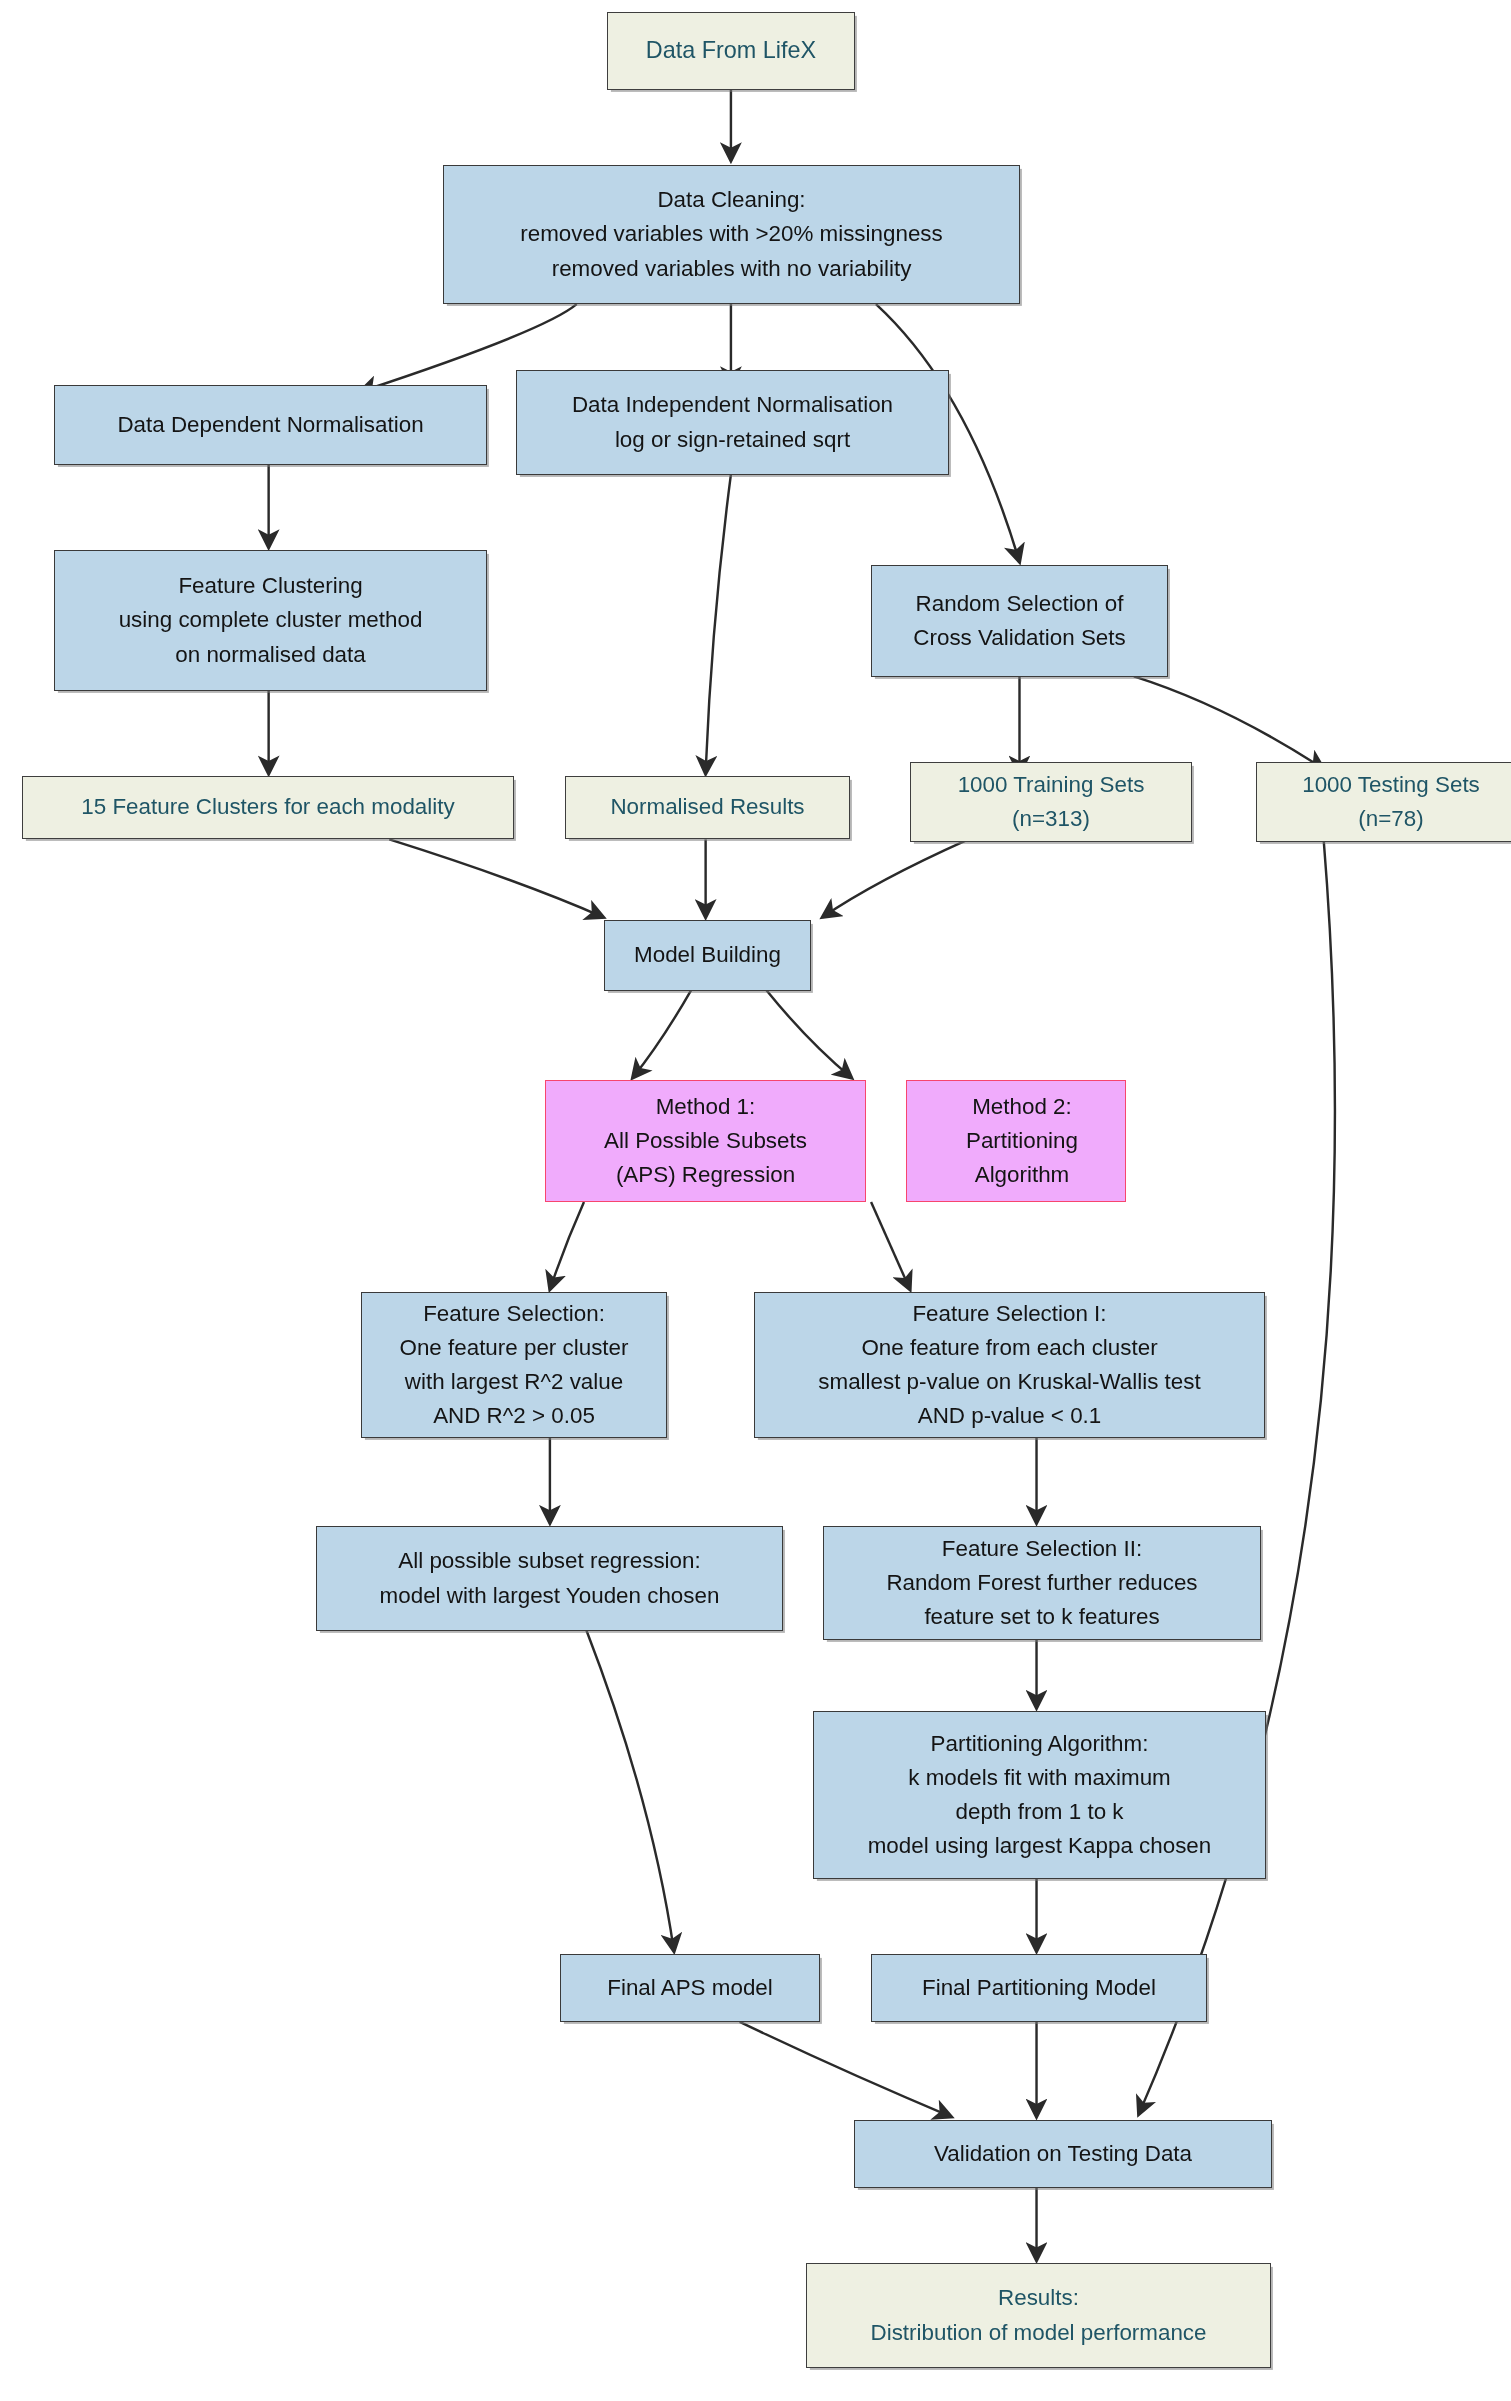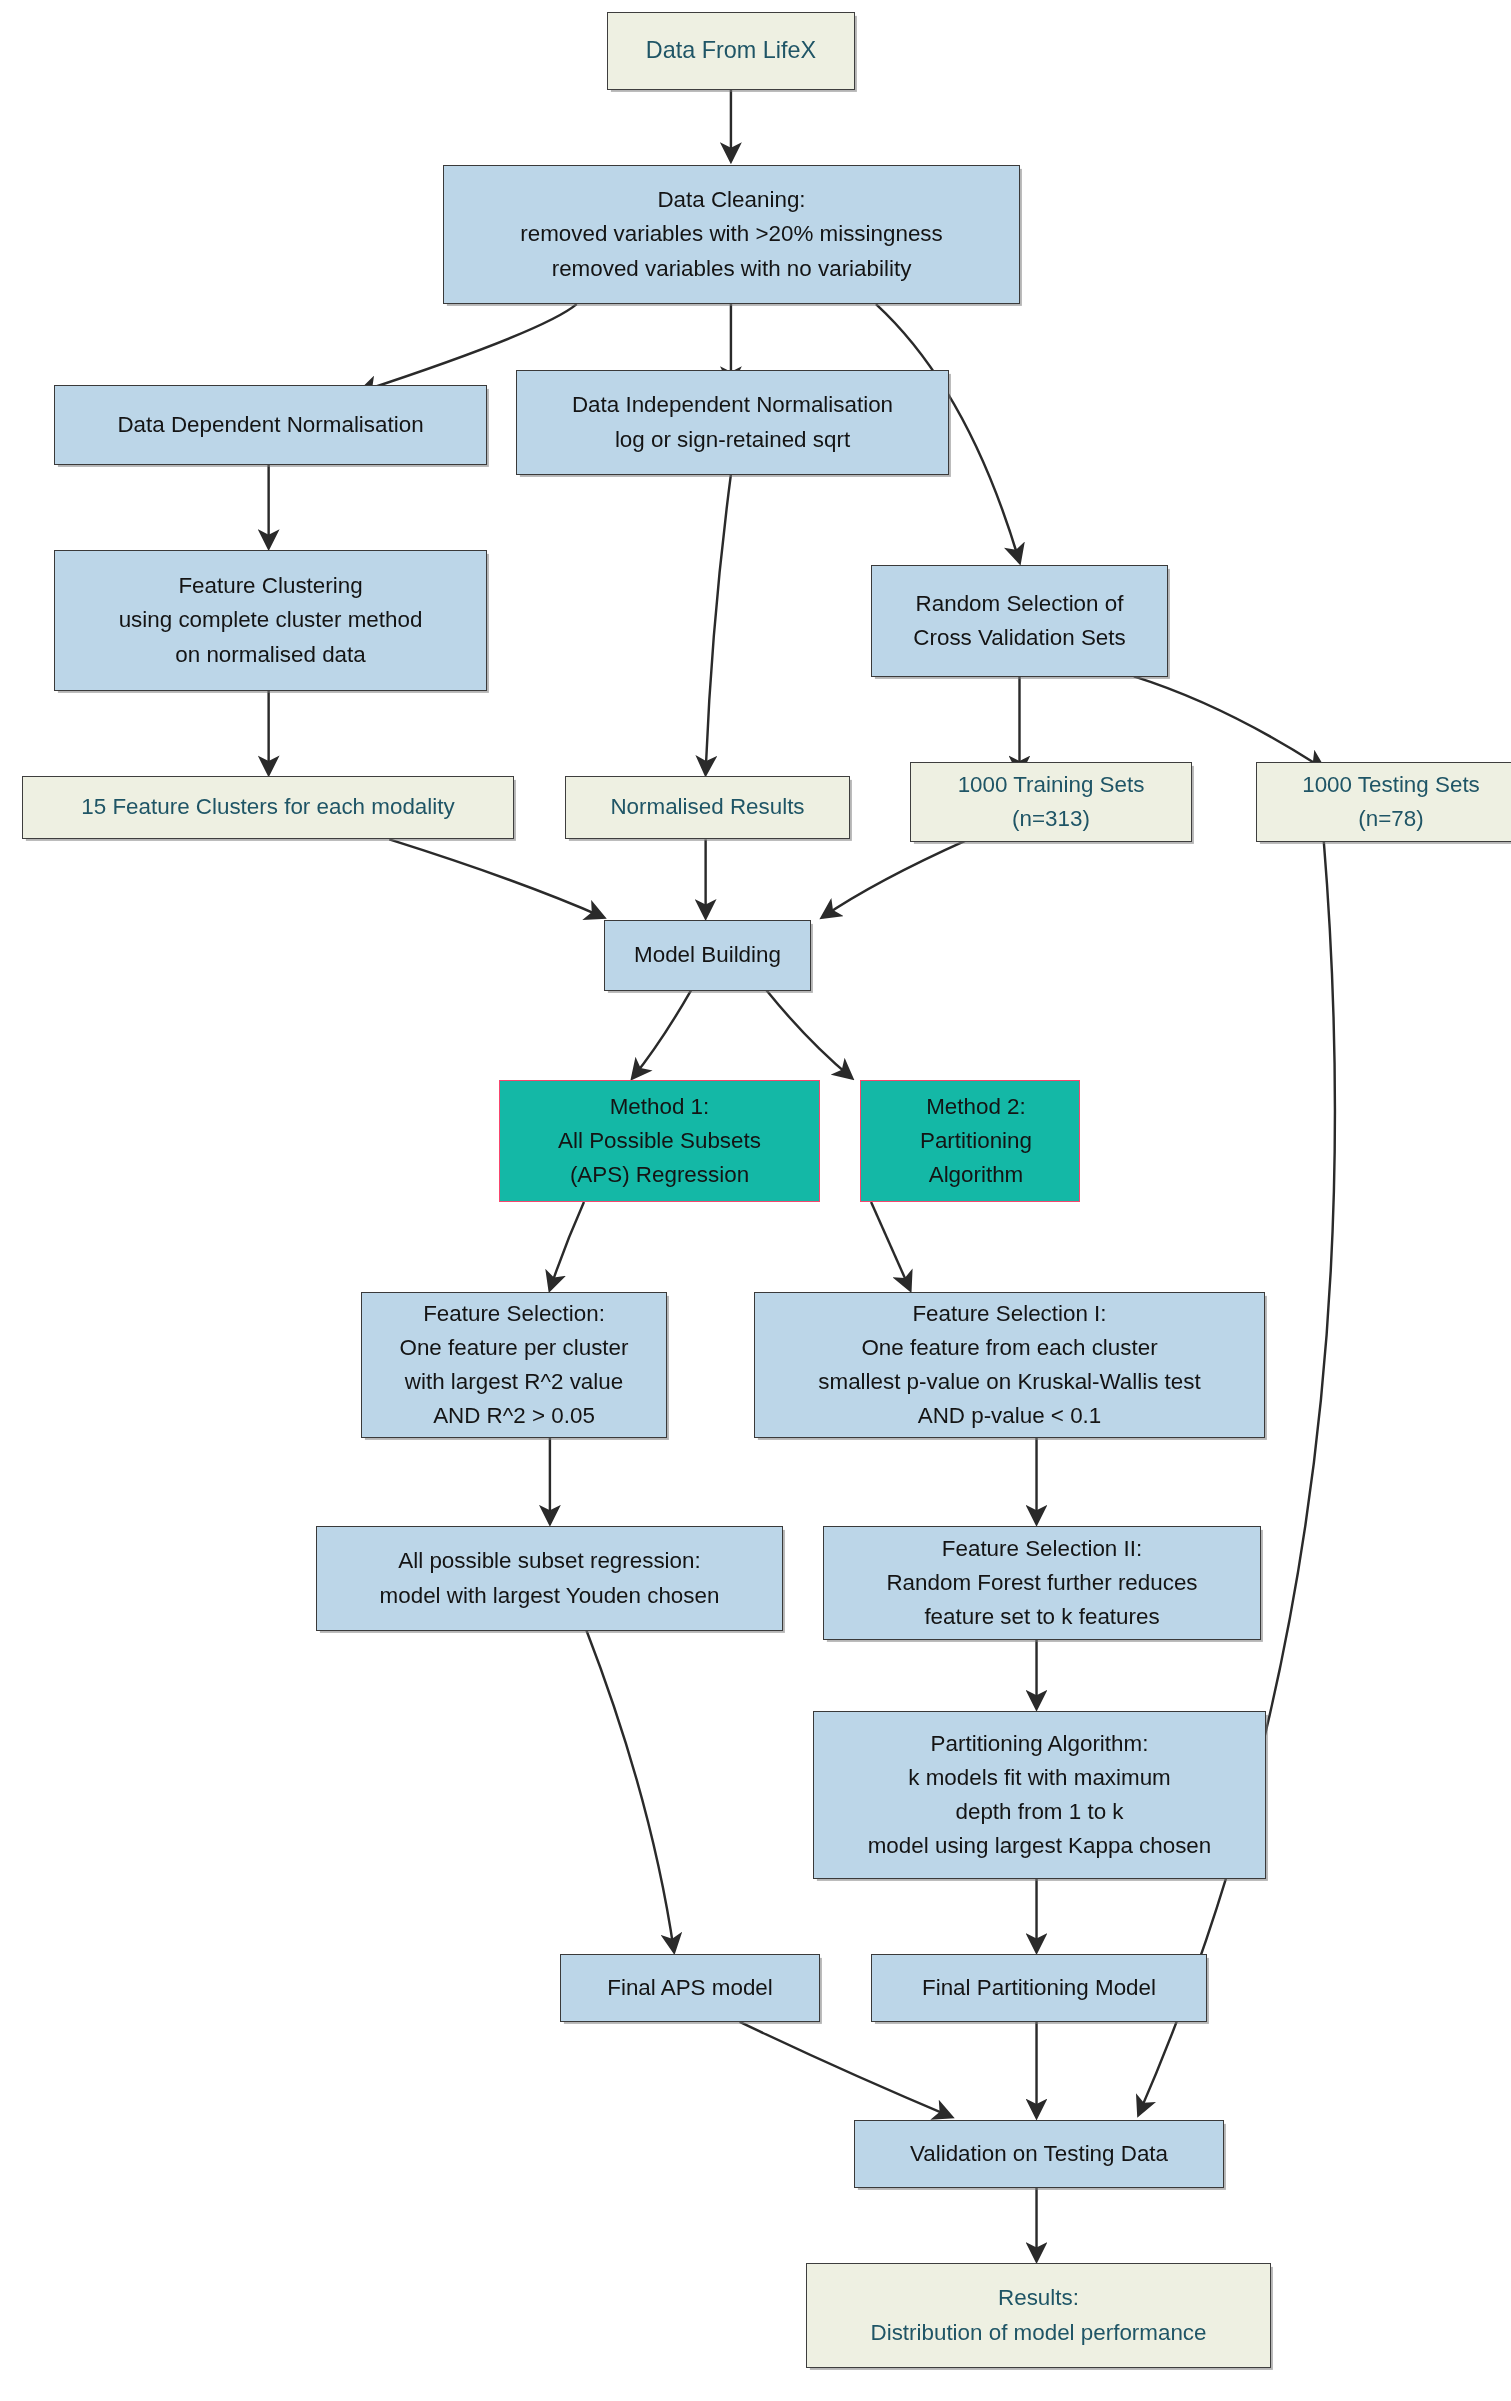--- a/index.html
+++ b/index.html
@@ -9,21 +9,21 @@
   .node{position:absolute;box-sizing:border-box;display:flex;align-items:center;justify-content:center;text-align:center;line-height:1.52;}
   .node .lines{display:block;width:100%;padding:0 4.9px;box-sizing:border-box;}
   .node .ln{display:block;white-space:nowrap;}
   
   .n-term{background:#eef0e2;border:1.5px solid #3e3e3e;color:#1f5566;
           box-shadow:2.9px 2.9px 0 -1px rgba(120,120,120,.55);}
   
   .n-proc{background:#bcd6e8;border:1.5px solid #3a3a3a;color:#141414;
           box-shadow:2.9px 2.9px 0 -1px rgba(120,120,120,.55);}
   
-  .n-meth{background:#14b8a6;border:1.9px solid #f7466e;color:#141414;}
+  .n-meth{background:#f0abfc;border:1.9px solid #f7466e;color:#141414;margin-left:46px;}
   .fs-48{font-size:23.4px;}
   .fs-46{font-size:22.4px;}
 </style>
 </head>
 <body>
 
 <div id="stage">
 
   <svg class="edges" viewBox="0 0 3105 4934">
     <defs>
@@ -197,21 +197,21 @@
       <span class="ln">Final APS model</span>
     </span>
   </div>
 
   <div class="node n-proc fs-46" style="left:871px;top:1954px;width:336px;height:68px;">
     <span class="lines">
       <span class="ln">Final Partitioning Model</span>
     </span>
   </div>
 
-  <div class="node n-proc fs-46" style="left:854px;top:2120px;width:370px;height:68px;align-items:center;">
+  <div class="node n-proc fs-46" style="left:854px;top:2120px;width:418px;height:68px;align-items:center;">
     <span class="lines">
       <span class="ln">Validation on Testing Data</span>
     </span>
   </div>
 
   <div class="node n-term fs-46" style="left:806px;top:2263px;width:465px;height:105px;">
     <span class="lines">
       <span class="ln">Results:</span>
       <span class="ln">Distribution of model performance</span>
     </span>

